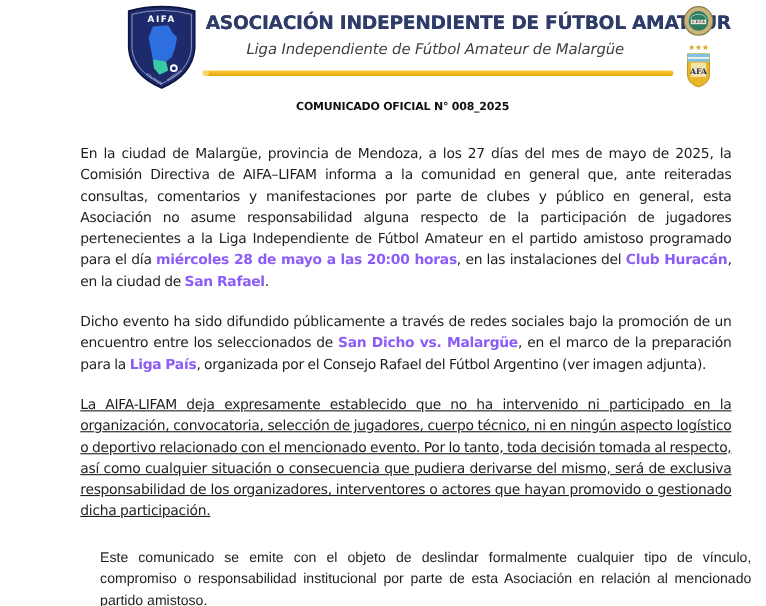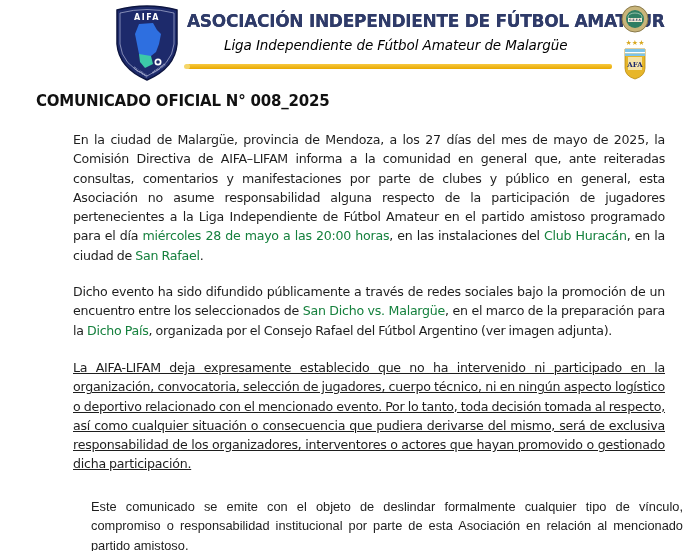--- a/index.html
+++ b/index.html
@@ -14,46 +14,46 @@
   .aifa-shield { position: absolute; left: 101px; top: 4px; width: 68px; height: 78px; }
   .org-title {
     position: absolute; left: 175px; top: 11px;
     font-family: "DejaVu Sans", sans-serif; font-weight: bold;
     font-size: 17px; letter-spacing: -0.3px; color: #2f3b69; white-space: nowrap;
     text-shadow: 0 0 0.5px #2f3b69;
   }
   .org-subtitle {
     position: absolute; left: 212px; top: 37px;
     font-family: "DejaVu Sans", sans-serif; font-style: italic;
-    font-size: 13.5px; color: #000000; white-space: nowrap; letter-spacing: -0.1px;
+    font-size: 13.5px; color: #404040; white-space: nowrap; letter-spacing: -0.1px;
   }
   .gold-rule {
     position: absolute; left: 175px; top: 64px; width: 425px; height: 5px;
     background: linear-gradient(to bottom, #f7c940, #e8a800);
     border-radius: 2px;
   }
   .gold-rule::before {
     content: ""; position: absolute; left: -3px; top: 0; width: 6px; height: 5px;
     background: #f5d66a; border-radius: 3px;
   }
   .cefa-badge { position: absolute; left: 609px; top: 5px; width: 28px; height: 28px; }
   .afa-badge { position: absolute; left: 609px; top: 38px; width: 28px; height: 42px; }
 
   .doc-title {
-    position: absolute; left: 0; top: 92px; width: 696px; 
-    font-family: "DejaVu Sans", sans-serif; font-weight: bold; font-size: 15px;
+    position: absolute; left: 0; top: 92px; width: 696px; text-align: center;
+    font-family: "DejaVu Sans", sans-serif; font-weight: bold; font-size: 10px;
     color: #111; letter-spacing: -0.2px; padding-left: 36px; box-sizing: border-box;
   }
   .body-text {
     position: absolute; left: 73px; width: 592px;
     font-family: "DejaVu Sans", sans-serif; font-size: 12.6px; line-height: 19.3px;
     text-align: justify; color: #1e1e1e; letter-spacing: -0.25px;
     word-spacing: -0.5px;
   }
-  .body-text b { font-weight: normal; color: #15803d; }
+  .body-text b { font-weight: bold; color: #8b5cf6; }
   .p1 { top: 130px; }
   .p2 { top: 282px; }
   .p3 { top: 358px; text-decoration: underline; }
   .p4 { top: 479px; font-family: "Liberation Sans", sans-serif; font-size: 12.8px; letter-spacing: 0; word-spacing: 0; }
 </style>
 </head>
 <body>
 
 <div class="header">
   <svg class="aifa-shield" viewBox="0 0 68 78">
@@ -87,15 +87,15 @@
     <rect x="4" y="14" width="20" height="1.5" fill="#ffffff"></rect>
     <rect x="4" y="15.5" width="20" height="2.5" fill="#7cc3ea"></rect>
     <rect x="7" y="19" width="14" height="13" fill="#f4e3a8"></rect>
     <text x="14" y="29" text-anchor="middle" font-family="DejaVu Serif, serif" font-size="7" font-weight="bold" fill="#1d2a6b">AFA</text>
   </svg>
 </div>
 
 <div class="doc-title">COMUNICADO OFICIAL N° 008_2025</div>
 
 <p class="body-text p1" style="margin:0"><span>En la ciudad de Malargüe, provincia de Mendoza, a los 27 días del mes de mayo de 2025, la Comisión Directiva de AIFA–LIFAM informa a la comunidad en general que, ante reiteradas consultas, comentarios y manifestaciones por parte de clubes y público en general, esta Asociación no asume responsabilidad alguna respecto de la participación de jugadores pertenecientes a la Liga Independiente de Fútbol Amateur en el partido amistoso programado para el día </span><b>miércoles 28 de mayo a las 20:00 horas</b><span>, en las instalaciones del </span><b>Club Huracán</b><span>, en la ciudad de </span><b>San Rafael</b><span>.</span></p>
-<p class="body-text p2" style="margin:0"><span>Dicho evento ha sido difundido públicamente a través de redes sociales bajo la promoción de un encuentro entre los seleccionados de </span><b>San Dicho vs. Malargüe</b><span>, en el marco de la preparación para la </span><b>Dicho País</b><span>, organizada por el Consejo Rafael del Fútbol Argentino (ver imagen adjunta).</span></p>
+<p class="body-text p2" style="margin:0"><span>Dicho evento ha sido difundido públicamente a través de redes sociales bajo la promoción de un encuentro entre los seleccionados de </span><b>San Dicho vs. Malargüe</b><span>, en el marco de la preparación para la </span><b>Liga País</b><span>, organizada por el Consejo Rafael del Fútbol Argentino (ver imagen adjunta).</span></p>
 <p class="body-text p3" style="margin:0"><span>La AIFA-LIFAM deja expresamente establecido que no ha intervenido ni participado en la organización, convocatoria, selección de jugadores, cuerpo técnico, ni en ningún aspecto logístico o deportivo relacionado con el mencionado evento. Por lo tanto, toda decisión tomada al respecto, así como cualquier situación o consecuencia que pudiera derivarse del mismo, será de exclusiva responsabilidad de los organizadores, interventores o actores que hayan promovido o gestionado dicha participación.</span></p>
 <p class="body-text p4" style="margin:18px"><span>Este comunicado se emite con el objeto de deslindar formalmente cualquier tipo de vínculo, compromiso o responsabilidad institucional por parte de esta Asociación en relación al mencionado partido amistoso.</span></p>
 
 </body></html>

